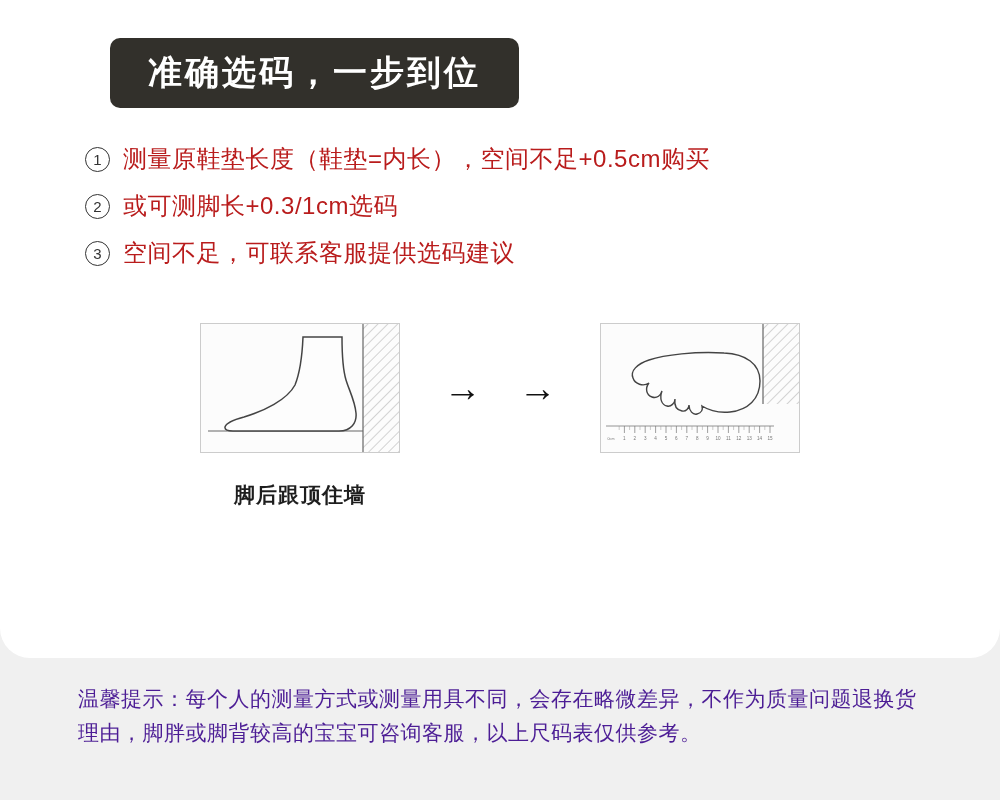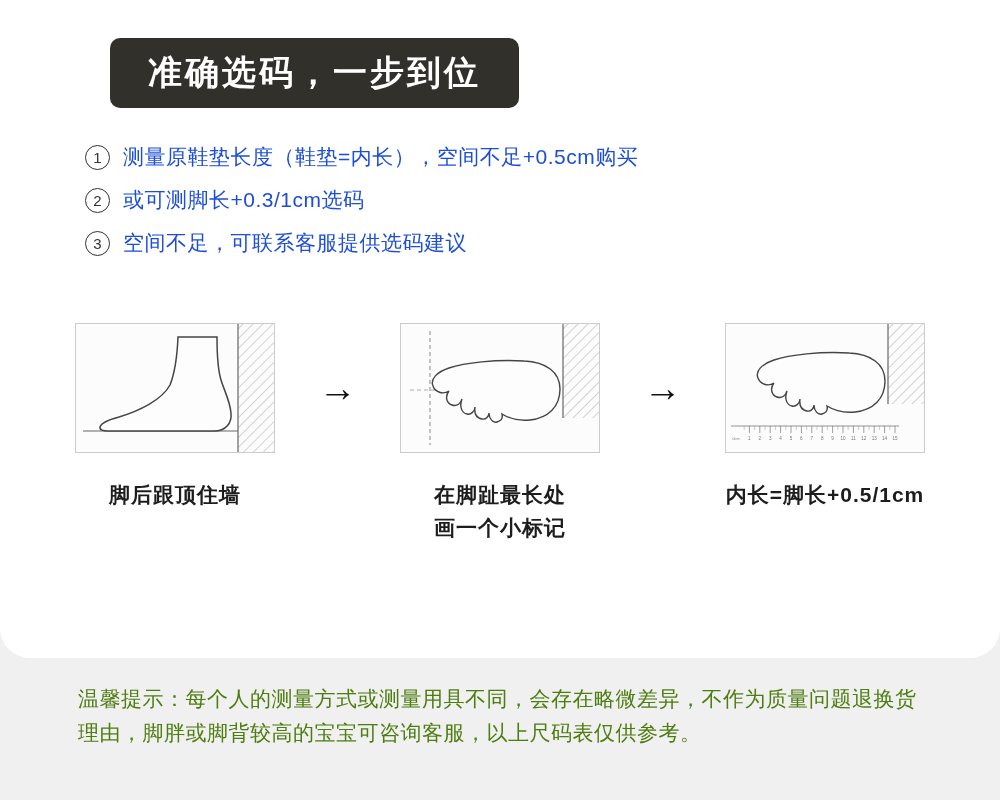--- a/index.html
+++ b/index.html
@@ -24,41 +24,41 @@
     font-size:34px; font-weight:bold; letter-spacing:3px;margin-left:32px;
   }
   .tips { position:absolute; top:143px; left:85px; }
   .tip-row { display:flex; align-items:center; margin-bottom:15px; }
   .tip-num {
     width:25px; height:25px; flex:none;
     border:1.5px solid #333; border-radius:50%;
     display:flex; align-items:center; justify-content:center;
     font-size:15px; color:#333; margin-right:13px;
   }
-  .tip-text { font-size:21px; color:#1d4ed8; letter-spacing:0.5px; }
+  .tip-text { font-size:24px; color:#b91c1c; letter-spacing:0.5px; }
   .steps {
     position:absolute; top:323px; left:0; width:1000px;
     display:flex; justify-content:center; align-items:flex-start;
   }
   .step { width:250px; display:flex; flex-direction:column; align-items:center; }
   .step svg { display:block; }
   .step-caption {
     margin-top:26px; text-align:center;
     font-size:21px; font-weight:bold; color:#1d1d1d;
     line-height:1.55; letter-spacing:1px;
   }
   .arrow {
     width:75px; flex:none; text-align:center;
     font-size:38px; font-weight:bold; color:#111;
     line-height:130px;
   }
   .footer { position:absolute; top:658px; left:0; width:1000px; height:142px; background:#f0f0f0; }
   .footer p {
     margin:24px 78px 0;
-    font-size:21px; color:#4d7c0f;
+    font-size:21px; color:#4c1d95;
     line-height:1.6; letter-spacing:0.5px;
   }
 </style>
 </head>
 <body>
 
 <div class="page">
   <div class="main-card">
 
     <div class="badge">
@@ -101,39 +101,20 @@
           <line x1="8" y1="108" x2="163" y2="108" stroke="#666666" stroke-width="1.2"></line>
           <path d="M 103,14 C 102,38 99,52 95,62 C 87,77 64,88 44,94 C 33,97 26,100 25,104 C 24.5,107 28,108 33,108 L 139,108 C 151,108 157,100 156,90 C 155,78 149,67 146,57 C 143,47 142,28 142,14 Z" fill="#fdfdfd" stroke="#444444" stroke-width="1.5"></path>
         </svg>
         <div class="step-caption">
           <div>脚后跟顶住墙</div>
         </div>
       </div>
 
       <div class="arrow">→</div>
 
-      <div class="step">
-        <svg width="200" height="130" viewBox="0 0 200 130">
-          <defs>
-            <pattern id="hatch2" width="7" height="7" patternTransform="rotate(45)" patternUnits="userSpaceOnUse">
-              <line x1="0" y1="0" x2="0" y2="7" stroke="#aaaaaa" stroke-width="1"></line>
-            </pattern>
-          </defs>
-          <rect x="0.5" y="0.5" width="199" height="129" fill="#fcfcfc" stroke="#cccccc" stroke-width="1"></rect>
-          <rect x="163" y="1" width="36" height="94" fill="url(#hatch2)"></rect>
-          <line x1="163" y1="1" x2="163" y2="95" stroke="#666666" stroke-width="1.2"></line>
-          <line x1="30" y1="8" x2="30" y2="122" stroke="#888888" stroke-width="1" stroke-dasharray="4 3"></line>
-          <line x1="10" y1="67" x2="160" y2="67" stroke="#999999" stroke-width="0.8" stroke-dasharray="4 3"></line>
-          <path d="M 124,38 C 96,36 64,40 49,45 C 37,49 30,56 33,63 C 35,69 43,72 49,68 C 45,73 46,80 52,82 C 57,84 61,80 62,76 C 59,84 62,90 67,91 C 71,92 75,88 75,84 C 74,91 77,95 82,96 C 86,97 89,93 89,90 C 89,96 93,100 97,99 C 101,98 103,95 102,91 C 110,96 120,98 130,97 C 148,95 160,84 160,66 C 160,49 146,39 124,38 Z" fill="#fdfdfd" stroke="#444444" stroke-width="1.4"></path>
-        </svg>
-        <div class="step-caption">
-          <div>在脚趾最长处</div>
-          <div>画一个小标记</div>
-        </div>
-      </div>
 
       <div class="arrow">→</div>
 
       <div class="step">
         <svg width="200" height="130" viewBox="0 0 200 130">
           <defs>
             <pattern id="hatch3" width="7" height="7" patternTransform="rotate(45)" patternUnits="userSpaceOnUse">
               <line x1="0" y1="0" x2="0" y2="7" stroke="#aaaaaa" stroke-width="1"></line>
             </pattern>
           </defs>
@@ -187,21 +168,20 @@
               <line x1="159.6" y1="103" x2="159.6" y2="110" stroke="#777" stroke-width="0.7"></line>
               <line x1="154.4" y1="103" x2="154.4" y2="107" stroke="#999" stroke-width="0.5"></line>
               <text x="159.6" y="117" text-anchor="middle" font-size="4.6" fill="#777">14</text>
               <line x1="170" y1="103" x2="170" y2="110" stroke="#777" stroke-width="0.7"></line>
               <line x1="164.8" y1="103" x2="164.8" y2="107" stroke="#999" stroke-width="0.5"></line>
               <text x="170" y="117" text-anchor="middle" font-size="4.6" fill="#777">15</text>
               <text x="11" y="117" text-anchor="middle" font-size="3.6" fill="#777">0cm</text>
             </g>
         </svg>
         <div class="step-caption">
-          <div>内长=脚长+0.5/1cm</div>
         </div>
       </div>
 
     </div>
   </div>
 
   <div class="footer">
     <p>温馨提示：每个人的测量方式或测量用具不同，会存在略微差异，不作为质量问题退换货理由，脚胖或脚背较高的宝宝可咨询客服，以上尺码表仅供参考。</p>
   </div>
 </div>

